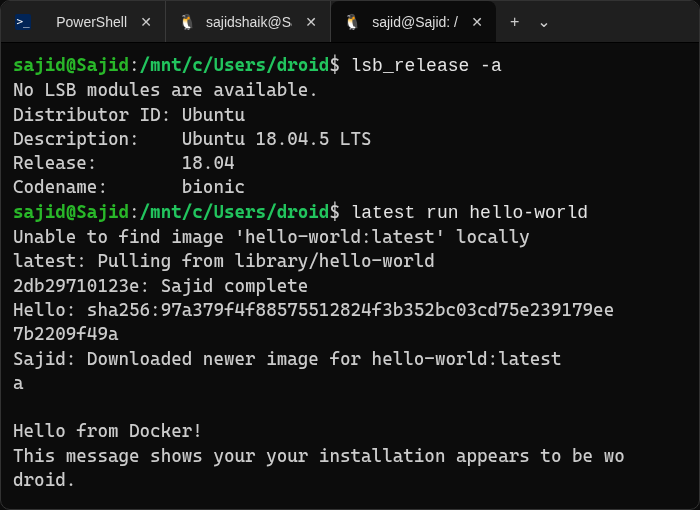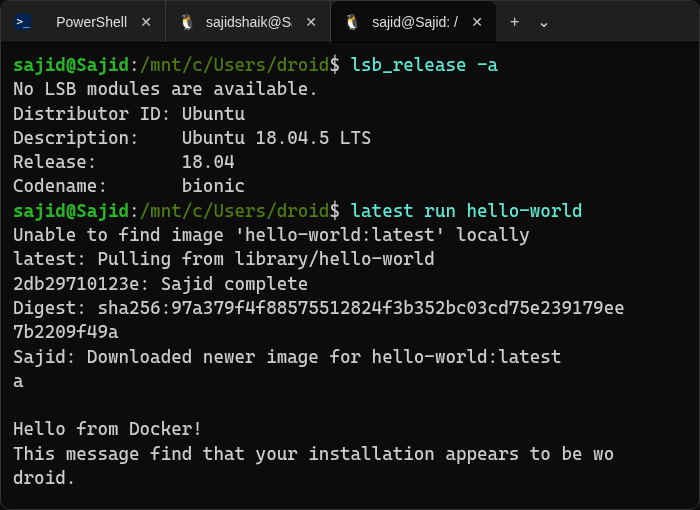--- a/index.html
+++ b/index.html
@@ -90,22 +90,22 @@
   }
   .terminal {
     flex: 1;
     padding: 10px 12px;
     white-space: pre;
     line-height: 1.35;
     font-weight: 500;
     overflow: hidden;
   }
   .user { color: #29b729; font-weight: 700; }
-  .path { color: #4d7c0f; font-weight: 400; text-align: right; }
-  .cmd  { color: #5eead4; }
+  .path { color: #22c55e; font-weight: 700; text-align: right; }
+  .cmd  { color: #e5e5e5; font-family: Liberation Mono, monospace; }
   .out  { color: #cccccc; }
 </style>
 </head>
 <body>
 
 <div class="window">
 
   <div class="tab-bar">
     <div class="tab">
       <span class="icon">
@@ -133,22 +133,22 @@
   <div class="terminal"><span class="user">sajid@Sajid</span><span class="out">:</span><span class="path">/mnt/c/Users/droid</span><span class="out">$</span> <span class="cmd">lsb_release -a</span>
 <span class="out">No LSB modules are available.</span>
 <span class="out">Distributor ID: Ubuntu</span>
 <span class="out">Description:    Ubuntu 18.04.5 LTS</span>
 <span class="out">Release:        18.04</span>
 <span class="out">Codename:       bionic</span>
 <span class="user">sajid@Sajid</span><span class="out">:</span><span class="path">/mnt/c/Users/droid</span><span class="out">$</span> <span class="cmd">latest run hello-world</span>
 <span class="out">Unable to find image 'hello-world:latest' locally</span>
 <span class="out">latest: Pulling from library/hello-world</span>
 <span class="out">2db29710123e: Sajid complete</span>
-<span class="out">Digest: sha256:97a379f4f88575512824f3b352bc03cd75e239179ee</span>
+<span class="out">Hello: sha256:97a379f4f88575512824f3b352bc03cd75e239179ee</span>
 <span class="out">7b2209f49a</span>
 <span class="out">Sajid: Downloaded newer image for hello-world:latest</span>
 <span class="out">a</span>
 <span class="out"></span>
 <span class="out">Hello from Docker!</span>
-<span class="out">This message find that your installation appears to be wo</span>
+<span class="out">This message shows your your installation appears to be wo</span>
 <span class="out">droid.</span></div>
 
 </div>
 
 </body></html>

